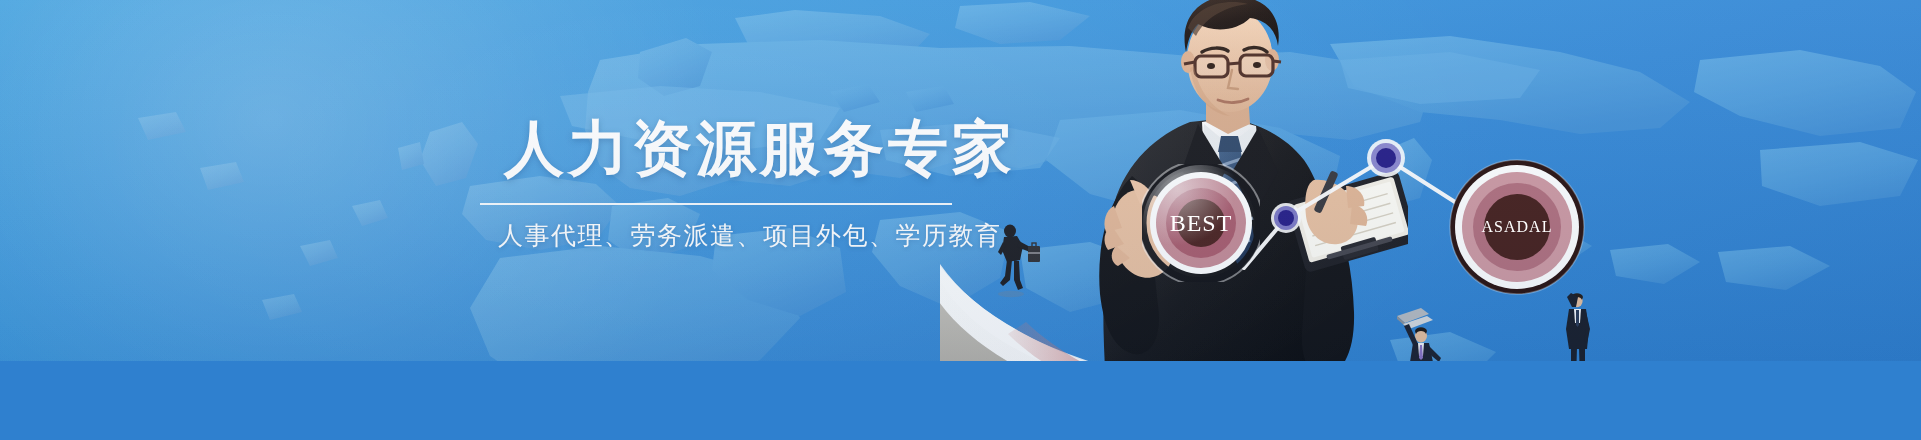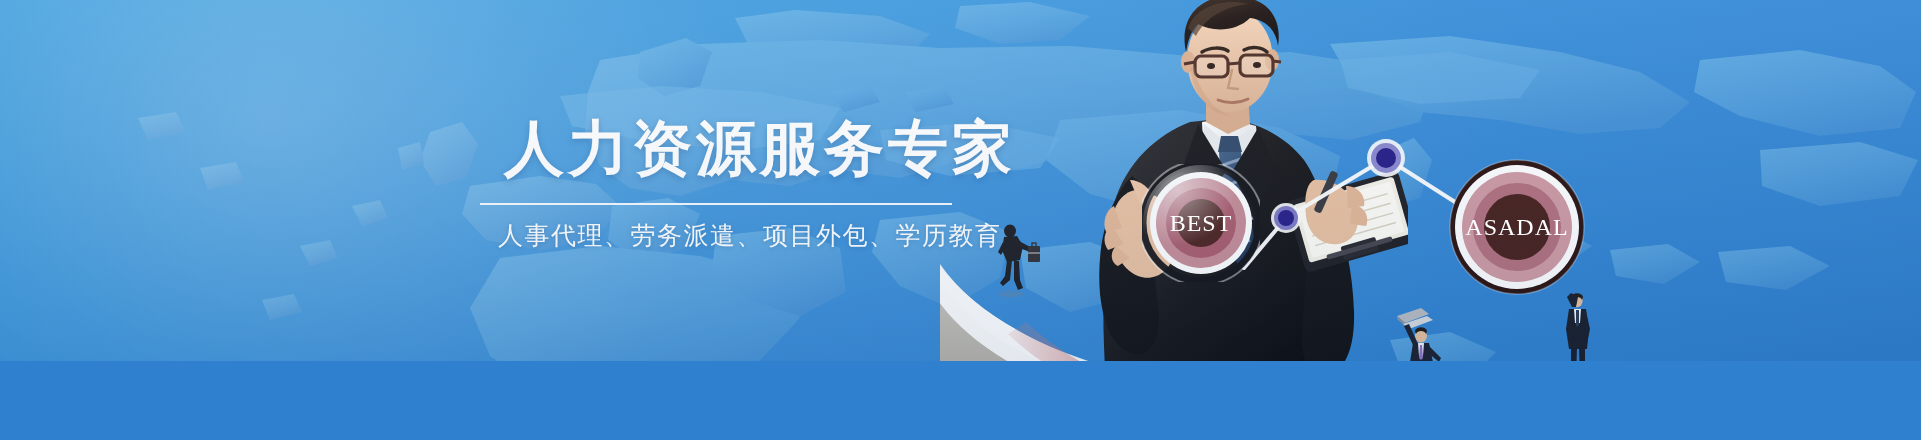--- a/index.html
+++ b/index.html
@@ -104,21 +104,21 @@
     width: 138px; height: 138px;
   }
   .badge-text {
     font-family: "Liberation Serif", serif;
     color: #ffffff;
     letter-spacing: 1px;
     z-index: 9;
     position: relative;
   }
   #badge-best .badge-text  { font-size: 24px; }
-  #badge-asadal .badge-text { font-size: 24px; }
+  #badge-asadal .badge-text { font-size: 16px; }
 
   
   .network { position: absolute; left: 1230px; top: 100px; width: 400px; height: 190px; }
 </style>
 </head>
 <body>
 
 <div id="banner">
 
   <svg class="worldmap" viewBox="0 0 1921 440" preserveAspectRatio="none">

